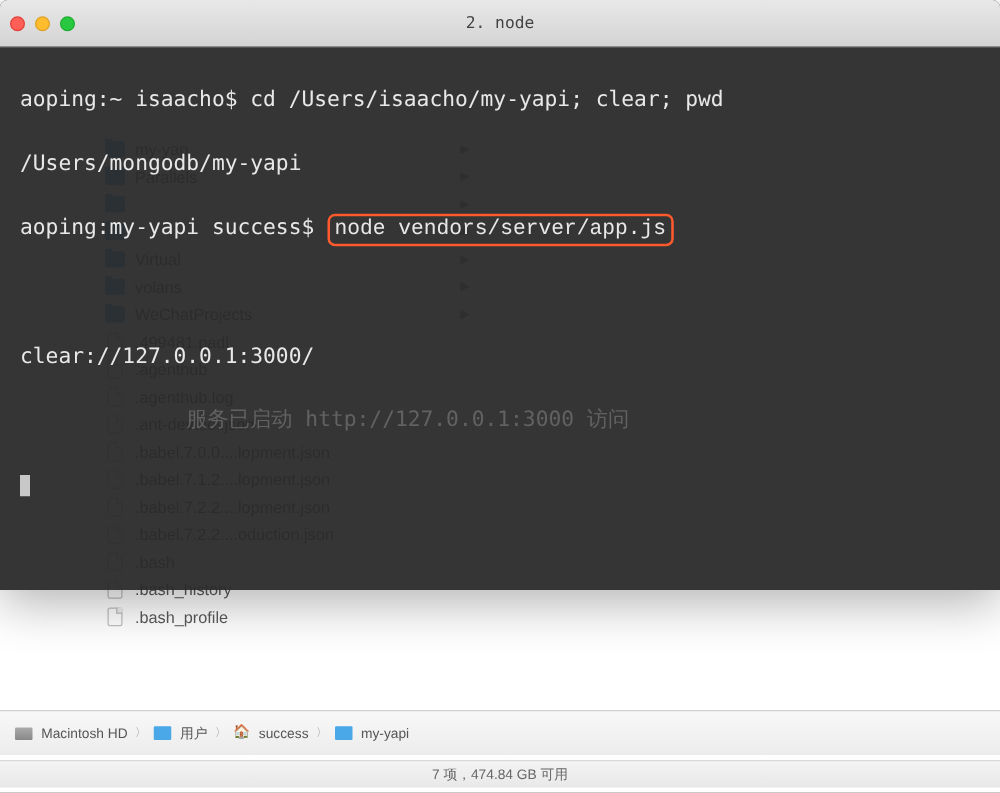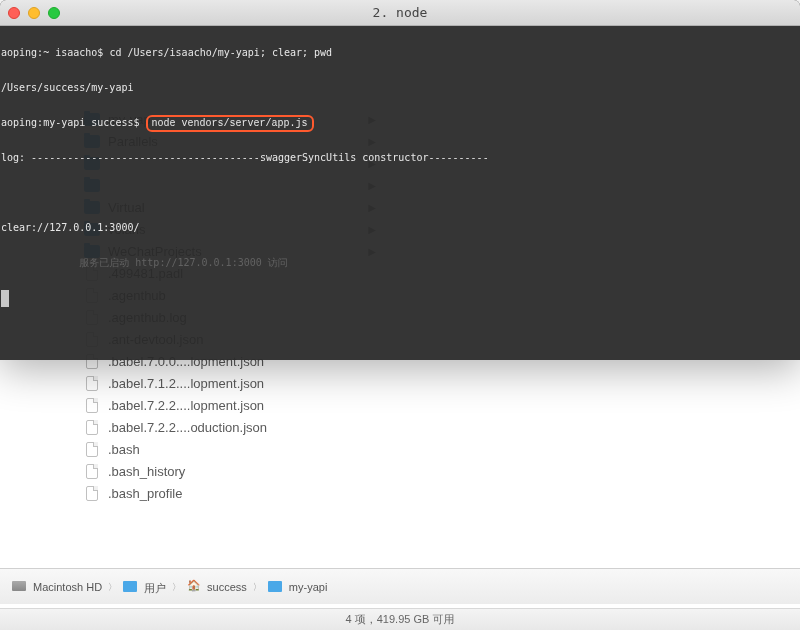--- a/index.html
+++ b/index.html
@@ -91,21 +91,21 @@
     
     .finder-path {
       position: absolute;
       bottom: 30px;
       left: 0;
       right: 0;
       height: 36px;
       background: linear-gradient(#f8f8f8, #ececec);
       border-top: 1px solid #d0d0d0;
       display: flex;
-      align-items: flex-start;
+      align-items: center;
       padding: 12px 12px;
       font-size: 11px;
       color: #555;
       gap: 3px;
     }
     
     .path-sep { color: #999; font-size: 9px; margin: 0 3px; }
     
     .disk-icon {
       width: 14px;
@@ -158,21 +158,21 @@
       left: 0;
       right: 0;
       background: rgba(40, 40, 40, 0.94);
       border-radius: 6px 6px 0 0;
       box-shadow: 0 10px 40px rgba(0,0,0,0.3);
       color: #e8e8e8;
       font-family: "Menlo", "Monaco", "Consolas", monospace;
     }
     
     .terminal-titlebar {
-      height: 26px;
+      height: 38px;
       background: linear-gradient(#e8e8e8, #d4d4d4);
       border-radius: 6px 6px 0 0;
       display: flex;
       align-items: center;
       padding: 0 8px;
       border-bottom: 1px solid #b0b0b0;
       position: relative;
     }
     
     .traffic-lights {
@@ -194,22 +194,22 @@
       left: 0;
       right: 0;
       text-align: center;
       font-size: 13px;
       color: #444;
       font-weight: 400;
       pointer-events: none;
     }
     
     .terminal-body {
-      padding: 4px 8px 20px 1px;
-      font-size: 10px;
+      padding: 4px 8px 20px 16px;
+      font-size: 17px;
       line-height: 1.5;
       white-space: pre-wrap;
       word-break: break-all;
     }
     
     .term-line { min-height: 20px; }
     
     .highlight-box {
       border: 2px solid #ff5a2e;
       border-radius: 6px;
@@ -327,37 +327,36 @@
     <span>用户</span>
     <span class="path-sep">〉</span>
     <span class="home-icon"></span>
     <span>success</span>
     <span class="path-sep">〉</span>
     <span class="mini-folder"></span>
     <span>my-yapi</span>
   </div>
 
   <div class="finder-status">
-    <span>4 项，419.95 GB 可用</span>
+    <span>7 项，474.84 GB 可用</span>
   </div>
 </div>
 
 <div class="terminal-window">
   <div class="terminal-titlebar">
     <div class="traffic-lights">
       <div class="traffic-light tl-close"></div>
       <div class="traffic-light tl-min"></div>
       <div class="traffic-light tl-max"></div>
     </div>
     <div class="terminal-title">2. node</div>
   </div>
 
   <div class="terminal-body">
 <div class="term-line"><span>aoping:~ isaacho$ </span><span>cd /Users/isaacho/my-yapi; clear; pwd</span></div>
-<div class="term-line"><span>/Users/success/my-yapi</span></div>
+<div class="term-line"><span>/Users/mongodb/my-yapi</span></div>
 <div class="term-line"><span>aoping:my-yapi success$ </span><span class="highlight-box"><span>node vendors/server/app.js</span></span></div>
-<div class="term-line"><span>log: --------------------------------------swaggerSyncUtils constructor----------</span></div>
 <div class="term-line">&nbsp;</div>
 <div class="term-line"><span>clear://127.0.0.1:3000/</span></div>
 <div class="term-line">             <span class="ghost-text">服务已启动 http://127.0.0.1:3000 访问</span></div>
 <div class="term-line"><span class="cursor-block"></span></div>
   </div>
 </div>
 
 </body></html>

